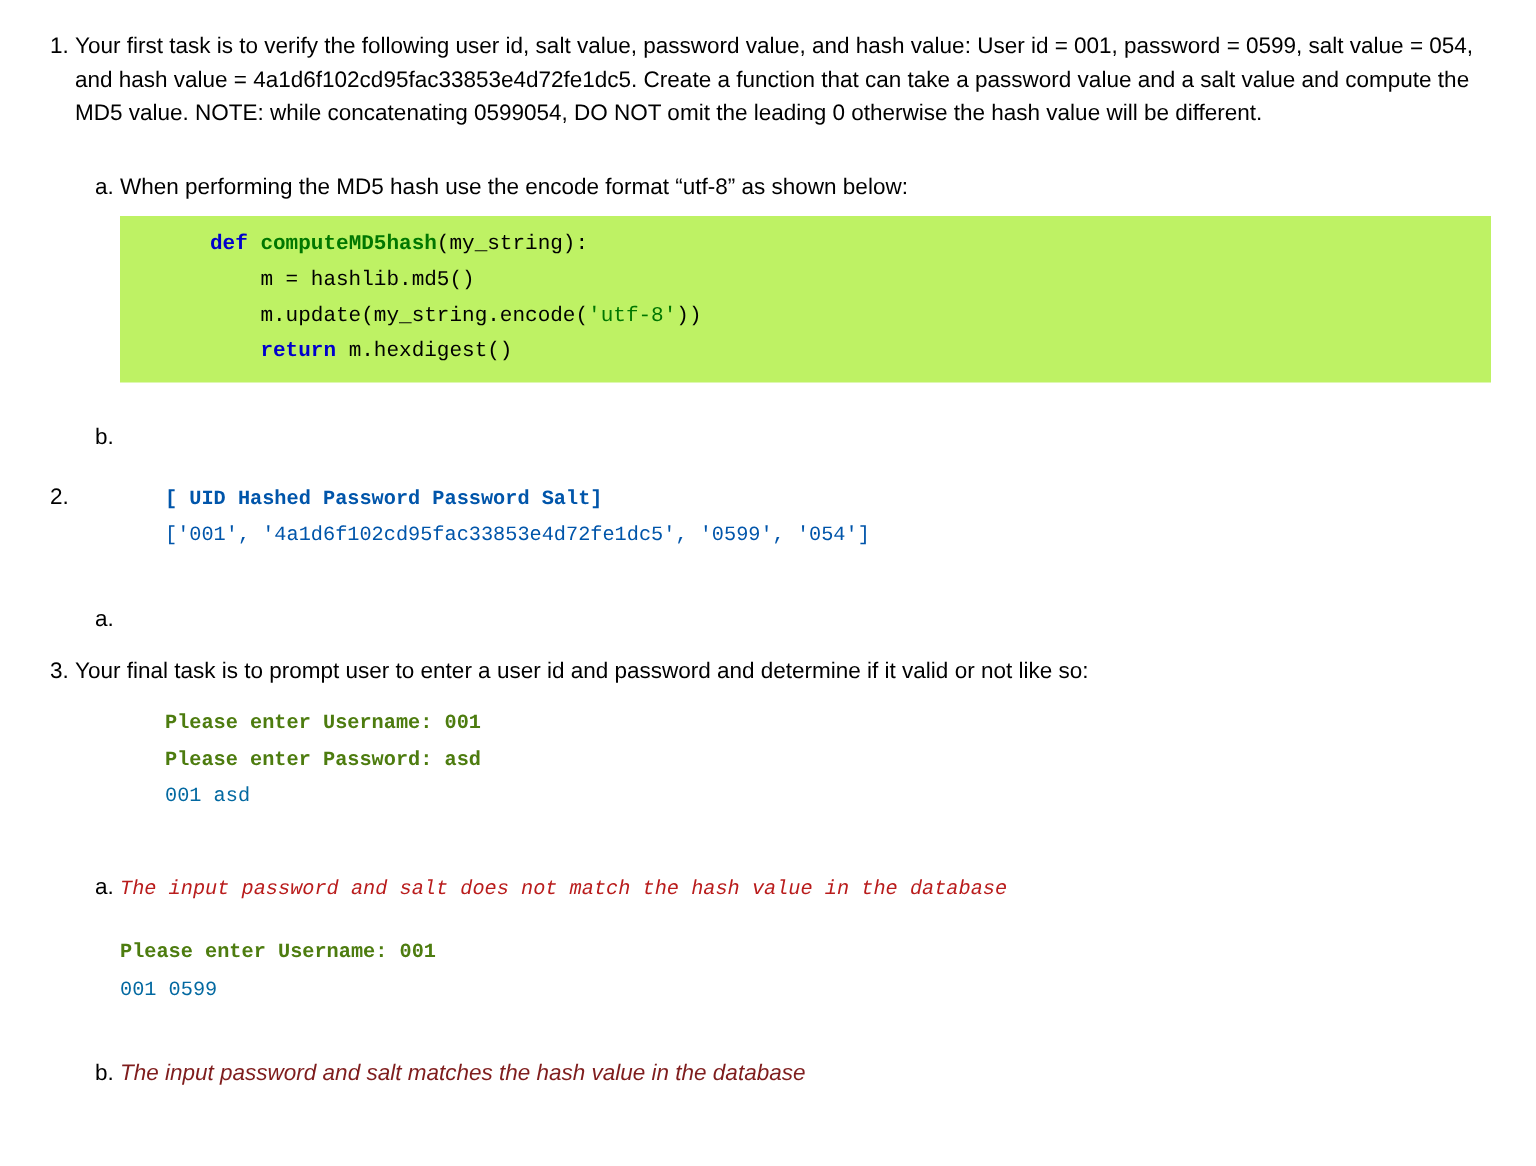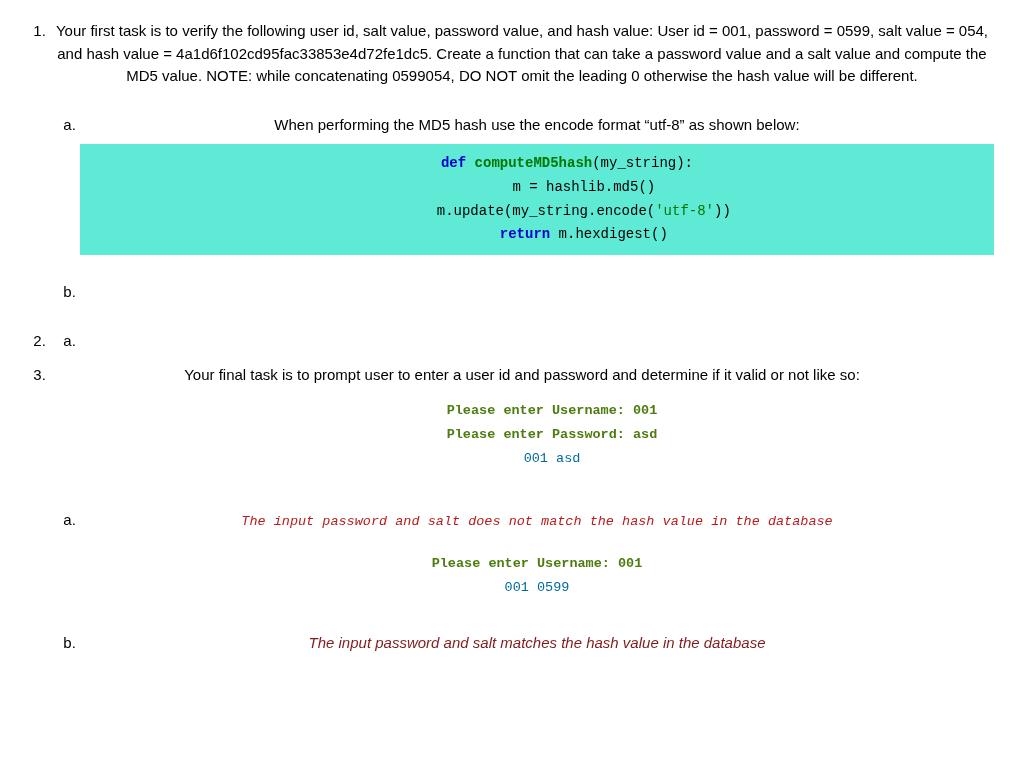--- a/index.html
+++ b/index.html
@@ -6,41 +6,40 @@
     body {
       font-family: Arial, sans-serif;
       font-size: 15px;
       color: #000;
       background: #fff;
       padding: 20px 30px;
       line-height: 1.5;
     }
     ol {
       padding-left: 20px;
-      text-align: center;
     }
     ol > li {
       margin-bottom: 12px;
     }
     ol > li > p {
       margin-bottom: 4px;
     }
     .sub-list {
       list-style-type: lower-alpha;
       padding-left: 30px;
       margin-top: 6px;
     }
     .sub-list li {
       margin-bottom: 4px;
       margin-top: 26px;
     }
     .code-block {
       font-family: 'Courier New', Courier, monospace;
       font-size: 14px;
-      background: #5eead4;
+      background: #bef264;
       padding: 8px 0 8px 60px;
       margin: 8px 0;
       line-height: 1.7;
     }
     .kw-def { color: #0000cc; font-weight: bold; }
     .kw-return { color: #0000cc; font-weight: bold; }
     .fn-name { color: #007700; font-weight: bold; }
     .str-color { color: #007700; }
     .output-block {
       font-family: 'Courier New', Courier, monospace;
@@ -79,20 +78,24 @@
           <div>
             &nbsp;&nbsp;&nbsp;&nbsp;<span class="kw-return">return </span>m.hexdigest()
           </div>
         </div>
       </li>
       <li></li>
     </ol>
   </li>
 
   <li>
+    <div class="output-block">
+      <div class="header-row">[ UID                    Hashed Password               Password  Salt]</div>
+      <div class="data-row">['001', '4a1d6f102cd95fac33853e4d72fe1dc5', '0599', '054']</div>
+    </div>
     <ol class="sub-list">
       <li></li>
     </ol>
   </li>
 
   <li>
     <p>Your final task is to prompt user to enter a user id and password and determine if it valid or not like so:</p>
     <div class="output-block">
       <div class="prompt-line">Please enter Username: 001</div>
       <div class="prompt-line">Please enter Password: asd</div>

